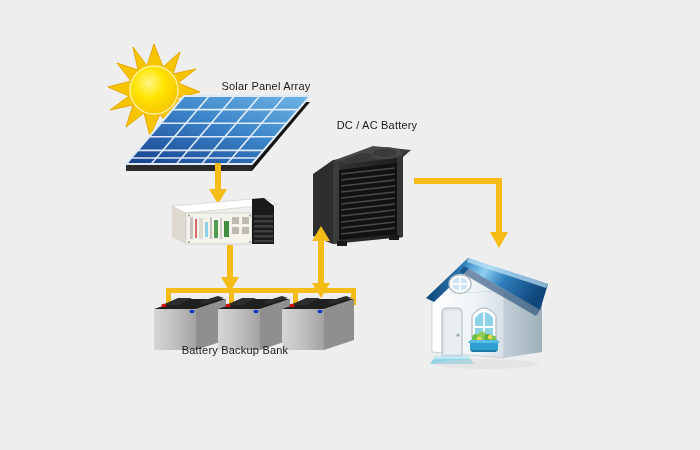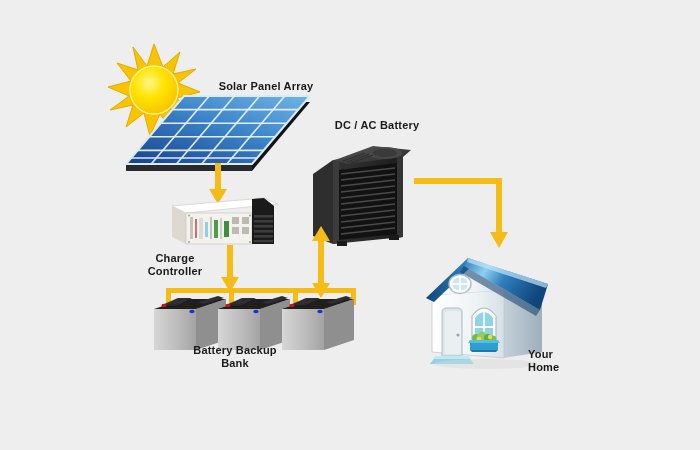--- a/index.html
+++ b/index.html
@@ -13,21 +13,21 @@
     width: 700px;
     height: 450px;
     background: #eeeeee;
     overflow: hidden;
     font-family: "Liberation Sans", sans-serif;
   }
   .label {
     position: absolute;
     color: #1a1a1a;
     font-family: "Liberation Sans", sans-serif;
-    font-weight: bold;
+    font-weight: normal;
     font-size: 11px;
     letter-spacing: 0.2px;
     line-height: 13px;
     white-space: pre-line;
     user-select: none;
   }
   .label.center { text-align: center; }
   .label.left   { text-align: left; }
   .svgwrap { position: absolute; display: block; }
 </style>
@@ -119,22 +119,20 @@
     <g fill="#3d3d3d">
       <rect x="94" y="19" width="19" height="2.6"></rect>
       <rect x="94" y="24" width="19" height="2.6"></rect>
       <rect x="94" y="29" width="19" height="2.6"></rect>
       <rect x="94" y="34" width="19" height="2.6"></rect>
       <rect x="94" y="39" width="19" height="2.6"></rect>
       <rect x="94" y="44" width="19" height="2.2"></rect>
     </g>
   </svg>
 
-  <div class="label center" style="left:134px; top:252px; width:82px;">Charge
-Controller</div>
 
   <svg class="svgwrap" style="left:219px; top:245px; width:22px; height:48px;" viewBox="0 0 22 48">
     <rect x="8" y="0" width="6" height="34" fill="#f5bc16"></rect>
     <polygon points="2,32 20,32 11,47" fill="#f5bc16"></polygon>
   </svg>
 
   <svg class="svgwrap" style="left:311px; top:140px; width:104px; height:115px;" viewBox="0 0 104 115">
     <defs>
       <linearGradient id="invFront" x1="0" y1="0" x2="1" y2="0">
         <stop offset="0%" stop-color="#343434"></stop>
@@ -310,16 +308,14 @@
       <circle cx="70" cy="97" r="2.2" fill="#f0d84a"></circle>
     </g>
 
     <polygon points="50,100 78,100 78,110 50,110" fill="#2f9fd0"></polygon>
     <polygon points="50,100 78,100 80,103 48,103" fill="#57bde4"></polygon>
     <polygon points="50,110 78,110 76,112 52,112" fill="#1e7ba8"></polygon>
 
     <ellipse cx="66" cy="124" rx="52" ry="5" fill="#d8d8d8" opacity="0.45"></ellipse>
   </svg>
 
-  <div class="label left" style="left:528px; top:348px; width:60px;">Your
-Home</div>
 
 </div>
 
 </body></html>

